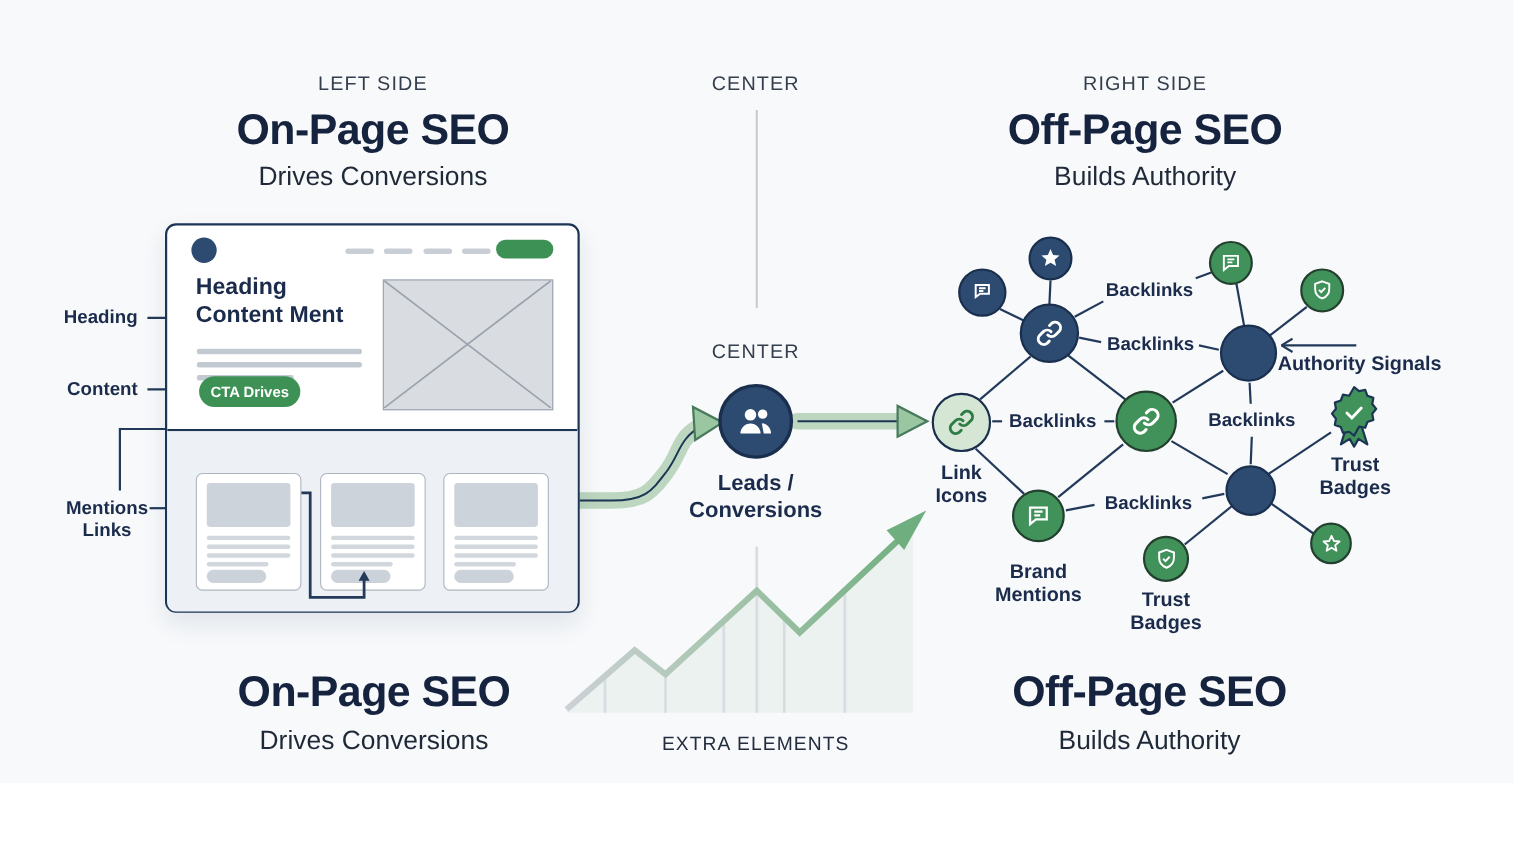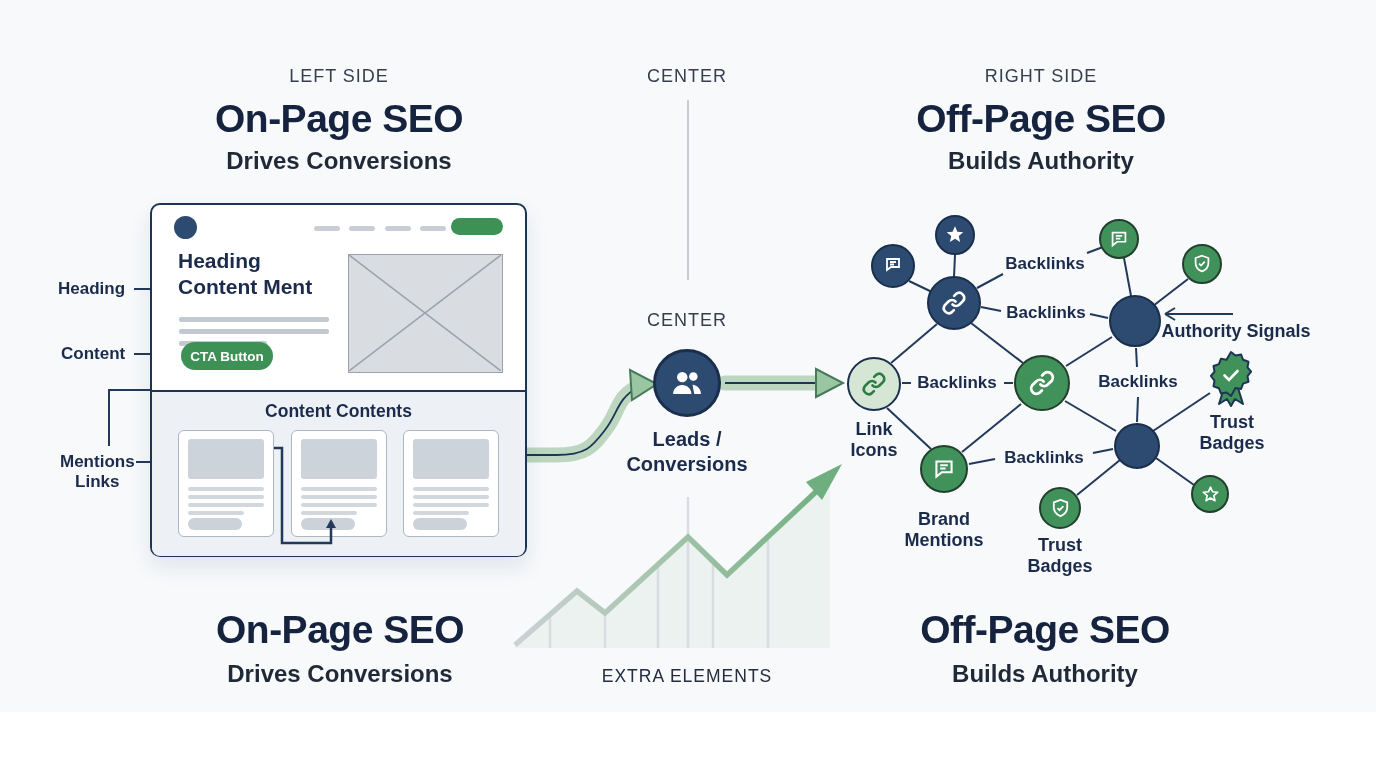--- a/index.html
+++ b/index.html
@@ -6,21 +6,21 @@
   .canvas{
     position:relative;width:1376px;height:712px;overflow:hidden;
     background:#f7f9fb;
     font-family:"Liberation Sans","DejaVu Sans",sans-serif;
     color:#1b2b4b;
   }
   .abs{position:absolute;}
   .ctr{transform:translate(-50%,-50%);text-align:center;}
   .eyebrow{font-size:18px;letter-spacing:1px;color:#353e4d;font-weight:500;white-space:nowrap;}
   .big-title{font-size:39px;font-weight:800;color:#16233f;white-space:nowrap;letter-spacing:-0.5px;}
-  .subtitle{font-size:24px;color:#1f2937;font-weight:700;white-space:nowrap;}
+  .subtitle{font-size:24px;color:#1f2937;font-weight:400;white-space:nowrap;}
   .svg-layer{position:absolute;left:0;top:0;z-index:1;}
   .z2{z-index:2;}
   .z3{z-index:3;}
 
   
   .browser{
     position:absolute;left:150px;top:203px;width:377px;height:354px;
     background:#ffffff;border:2.5px solid #1c3554;border-radius:10px;
     box-shadow:0 10px 22px rgba(30,50,80,0.10);box-sizing:border-box;z-index:2;
   }
@@ -171,31 +171,30 @@
     <div class="nav-dash" style="left:268px;"></div>
     <div class="nav-pill"></div>
 
     <div class="mock-heading" style="top:44px;">Heading</div>
     <div class="mock-heading" style="top:70px;">Content Ment</div>
 
     <div class="gray-line" style="top:112px;width:150px;"></div>
     <div class="gray-line" style="top:124px;width:150px;"></div>
     <div class="gray-line" style="top:136px;width:88px;"></div>
 
-    <div class="cta">CTA Button</div>
+    <div class="cta">CTA Drives</div>
 
     <div class="img-ph">
       <svg width="152" height="116" viewBox="0 0 152 116">
         <line x1="0" y1="0" x2="152" y2="116" stroke="#9aa2ad" stroke-width="1.5"></line>
         <line x1="152" y1="0" x2="0" y2="116" stroke="#9aa2ad" stroke-width="1.5"></line>
       </svg>
     </div>
 
     <div class="panel">
-      <div class="panel-title">Content Contents</div>
       <div class="mini-card" style="left:26px;">
         <div class="mc-img"></div>
         <div class="mc-line" style="top:56px;"></div>
         <div class="mc-line" style="top:64px;"></div>
         <div class="mc-line" style="top:72px;"></div>
         <div class="mc-line short" style="top:80px;"></div>
         <div class="mc-pill"></div>
       </div>
       <div class="mini-card" style="left:139px;">
         <div class="mc-img"></div>

